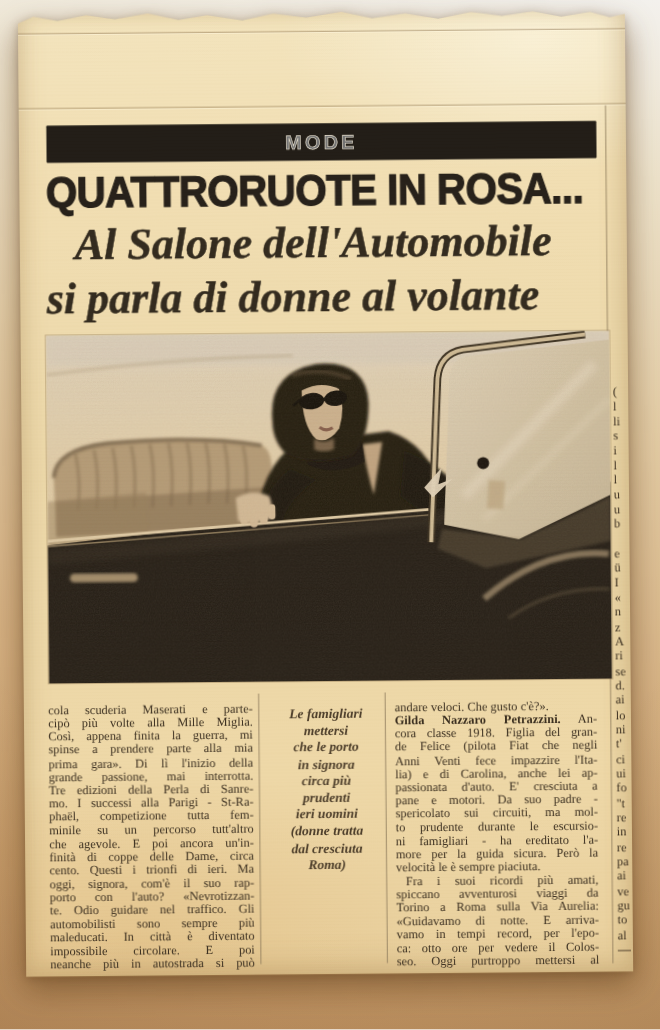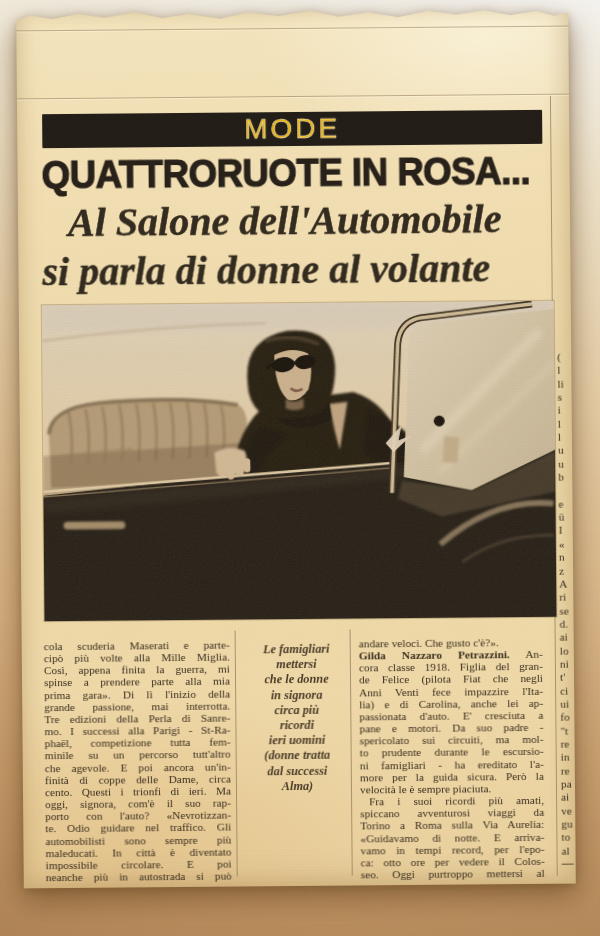--- a/index.html
+++ b/index.html
@@ -22,22 +22,22 @@
   .paper::after{content:"";position:absolute;inset:0;pointer-events:none;opacity:.25;
     background:repeating-linear-gradient(0deg, rgba(140,105,60,.05) 0 1px, rgba(255,250,230,.04) 1px 3px);}
   .fold{position:absolute;left:0;width:100%;height:1px;background:rgba(121,96,58,.45);box-shadow:0 1px 0 rgba(255,248,223,.5);}
   .fold-1{top:18px;} .fold-2{top:86px;}
   .vrule{position:absolute;width:1px;background:#8d7b5c;opacity:.75;}
   .vrule-long{left:533px;top:88px;height:780px;}
   .vrule-1{left:213px;top:620px;height:246px;}
   .vrule-2{left:328px;top:620px;height:246px;}
   .mode-bar{position:absolute;left:25px;top:102px;width:500px;height:34px;background:#211c16;
     display:flex;align-items:center;justify-content:center;border-radius:1px;}
-  .mode-bar span{font-family:"Liberation Sans", sans-serif;font-weight:normal;font-size:28px;
-    letter-spacing:3px;color:#eab308;-webkit-text-stroke:.5px #f4ecd9;}
+  .mode-bar span{font-family:"Liberation Sans", sans-serif;font-weight:bold;font-size:18px;
+    letter-spacing:3px;color:#737373;-webkit-text-stroke:.5px #f4ecd9;}
   .headline{position:absolute;left:24px;top:139px;margin:0;width:510px;white-space:nowrap;
     font-family:"Liberation Sans", sans-serif;font-weight:bold;font-size:37px;line-height:46px;
     letter-spacing:-.5px;color:#262019;-webkit-text-stroke:1.1px #262019;
     transform:scaleX(.99) scaleY(1.06);transform-origin:left top;}
   .subhead{position:absolute;left:24px;top:186px;width:516px;
     font-family:"Liberation Serif", serif;font-style:italic;font-weight:600;
     font-size:40px;line-height:49px;color:#322a1e;-webkit-text-stroke:.4px #322a1e;white-space:nowrap;}
   .sub1{padding-left:26px;}
   .photo{position:absolute;left:22px;top:292px;width:514px;height:318px;
     border:1px solid rgba(120,95,60,.35);box-sizing:border-box;}
@@ -200,28 +200,28 @@
           <div><span>te. Odio guidare nel traffico. Gli</span></div>
           <div><span>automobilisti sono sempre più</span></div>
           <div><span>maleducati. In città è diventato</span></div>
           <div><span>impossibile circolare. E poi</span></div>
           <div><span>neanche più in autostrada si può</span></div>
         </div>
       <div class="vrule vrule-1"></div>
       <div class="col captioncol">
           <div><span>Le famigliari</span></div>
           <div><span>mettersi</span></div>
-          <div><span>che le donne</span></div>
+          <div><span>che le porto</span></div>
           <div><span>in signora</span></div>
           <div><span>circa più</span></div>
-          <div><span>ricordi</span></div>
+          <div><span>prudenti</span></div>
           <div><span>ieri uomini</span></div>
           <div><span>(donne tratta</span></div>
-          <div><span>dal successi</span></div>
-          <div><span>Alma)</span></div>
+          <div><span>dal cresciuta</span></div>
+          <div><span>Roma)</span></div>
         </div>
       <div class="vrule vrule-2"></div>
       <div class="col col3 bodycol">
           <div class="noj"><span>andare veloci. Che gusto c'è?».</span></div>
           <div><span></span><b>Gilda Nazzaro Petrazzini.</b><span> An-</span></div>
           <div><span>cora classe 1918. Figlia del gran-</span></div>
           <div><span>de Felice (pilota Fiat che negli</span></div>
           <div><span>Anni Venti fece impazzire l'Ita-</span></div>
           <div><span>lia) e di Carolina, anche lei ap-</span></div>
           <div><span>passionata d'auto. E' cresciuta a</span></div>

